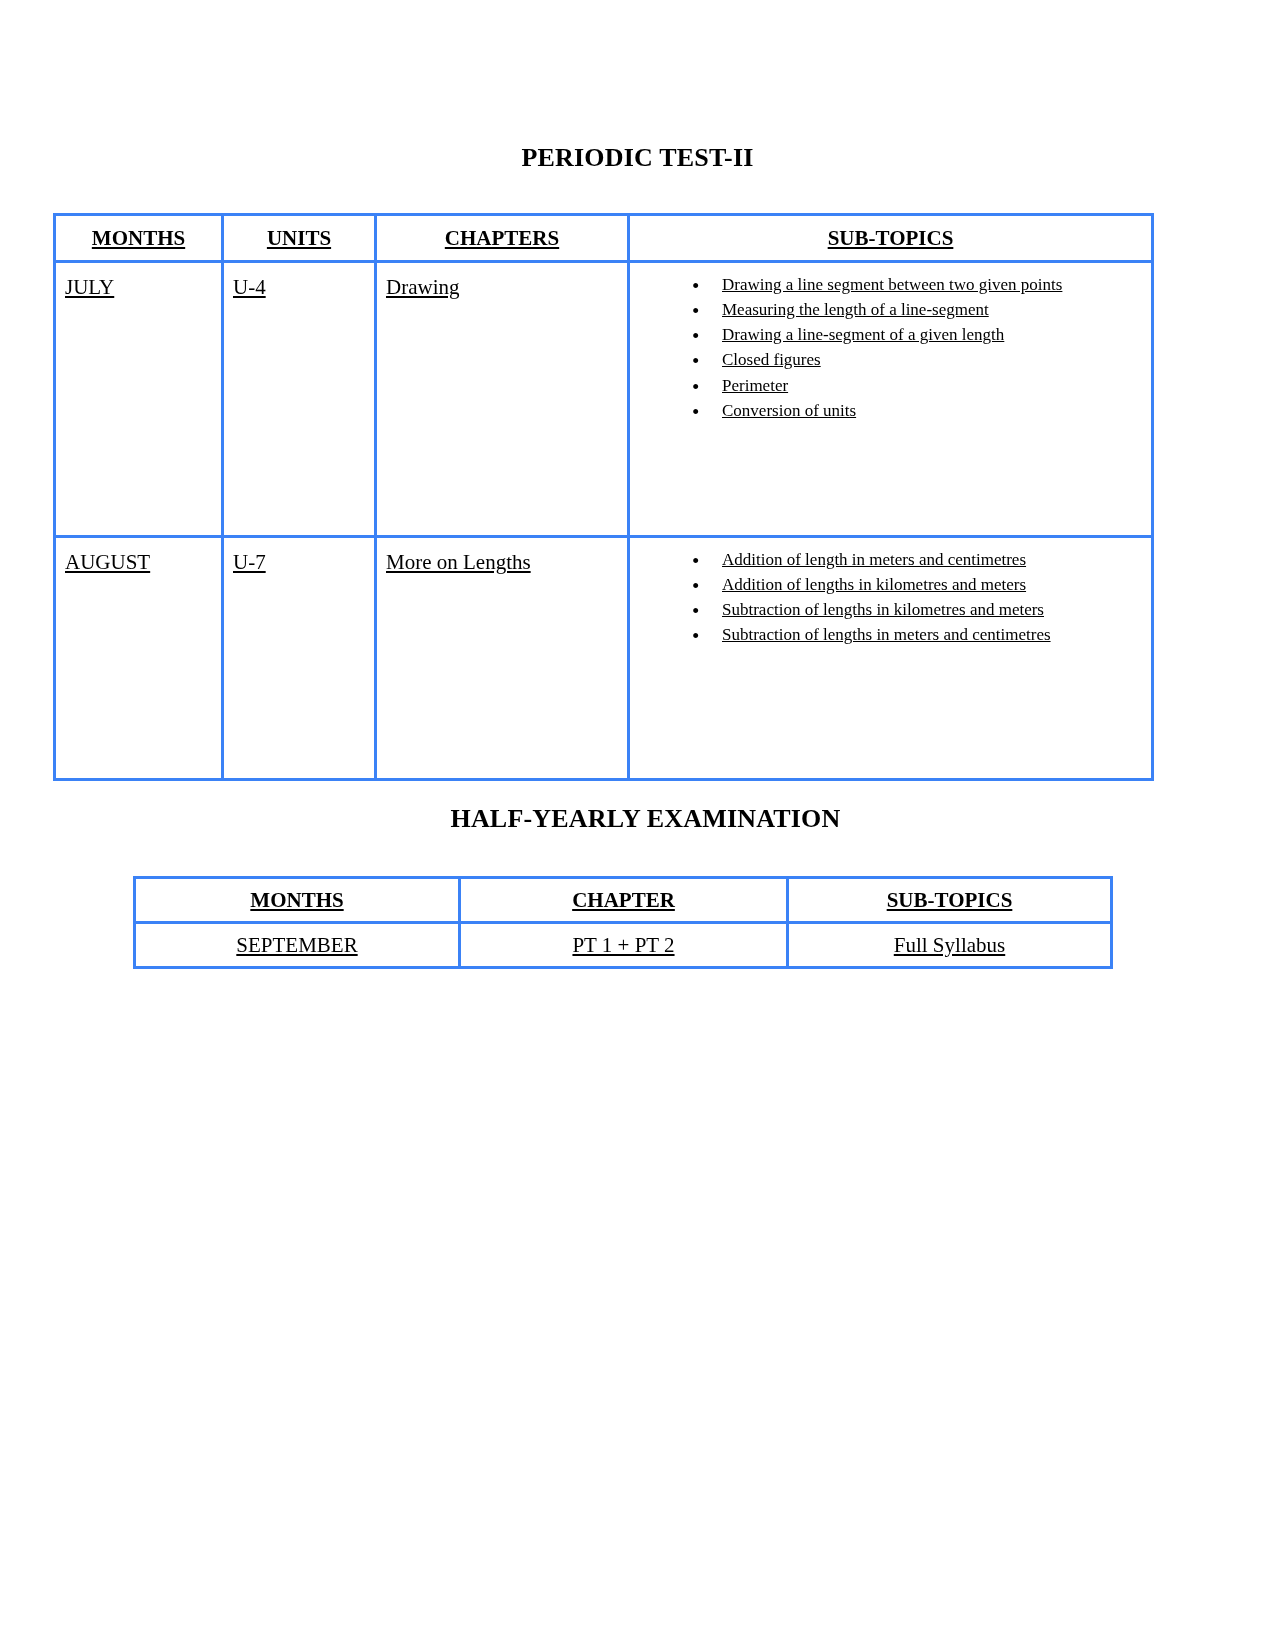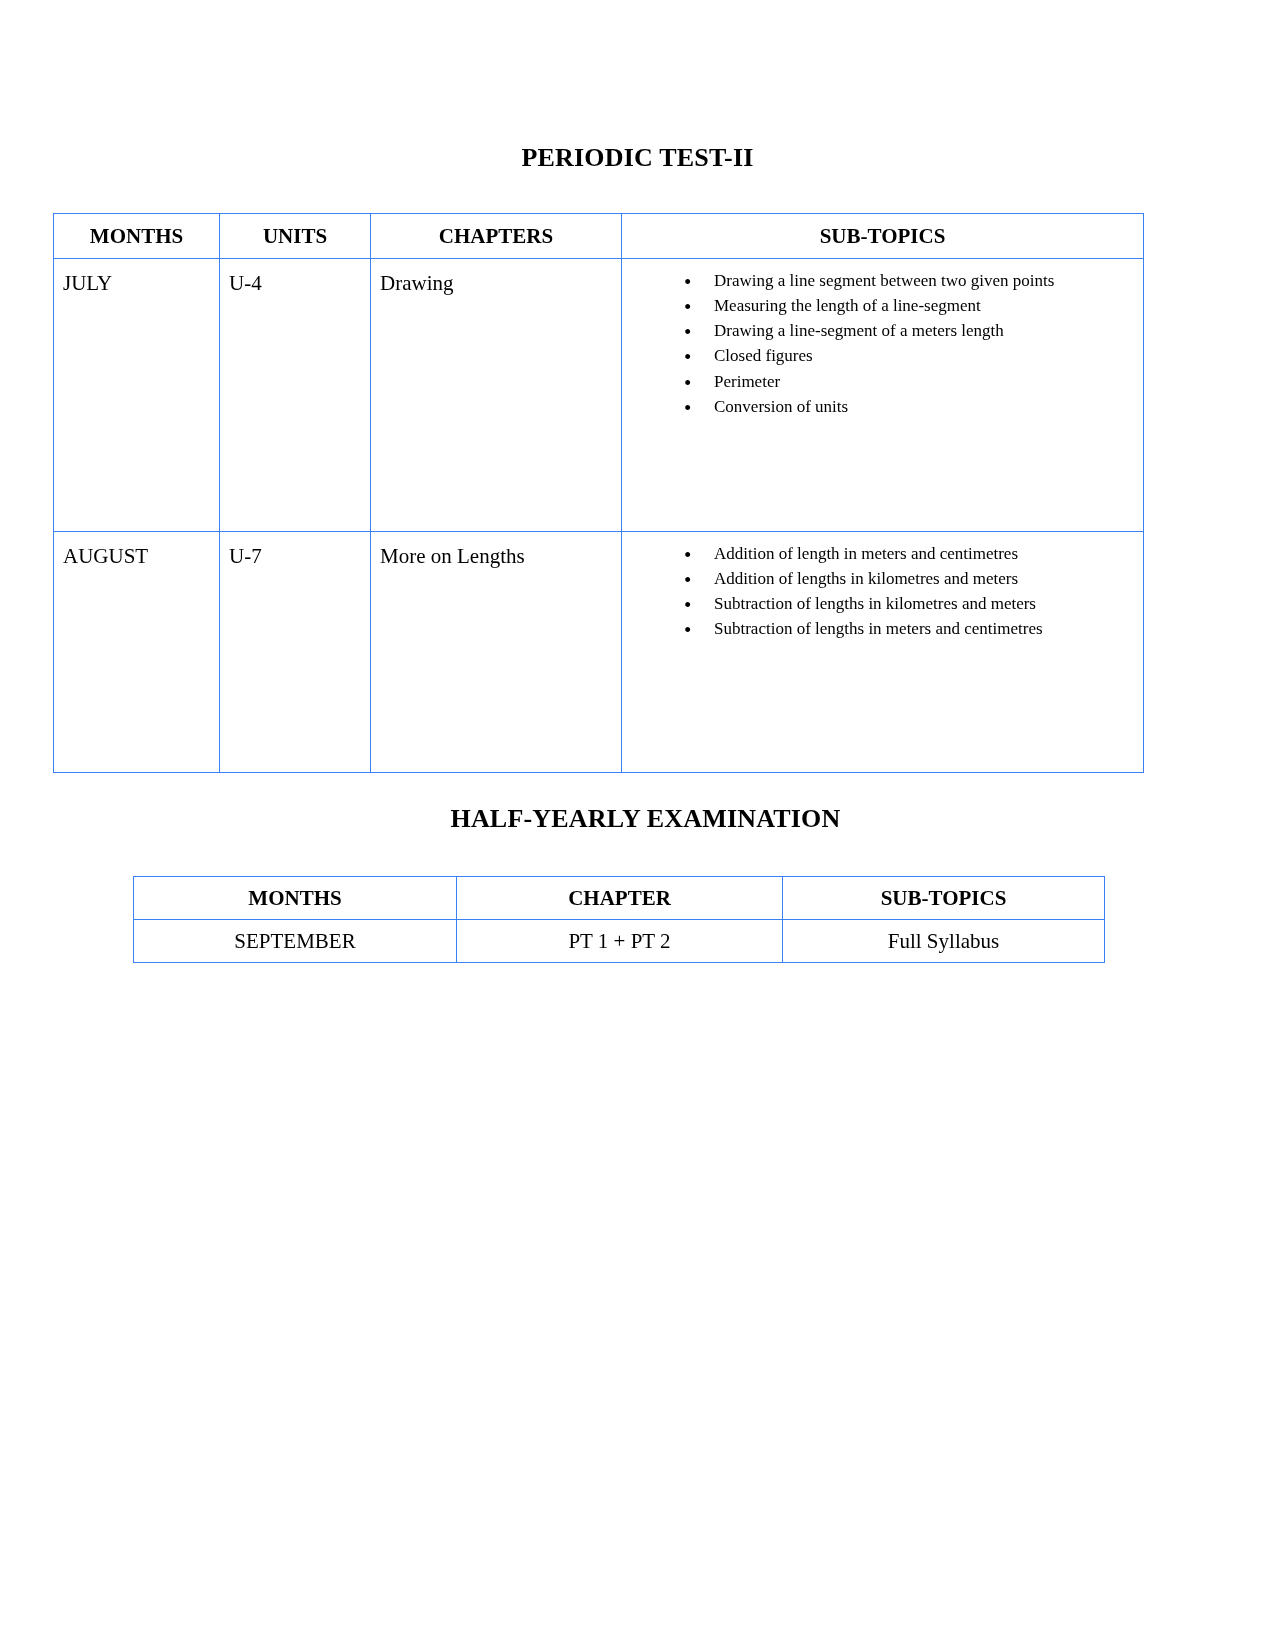--- a/index.html
+++ b/index.html
@@ -35,23 +35,24 @@
   #title-periodic { top: 143px; }
   #title-halfyearly { top: 804px; margin-left: 8px; }
 
   
   .tbl {
     position: absolute;
     border-collapse: collapse;
     table-layout: fixed;
   }
   .tbl td, .tbl th {
-    border: 1px solid #3b82f6;
+    border: 3px solid #3b82f6;
     vertical-align: top;
     padding: 0;
+    text-decoration: underline;
   }
   #table-periodic {
     left: 53px;
     top: 213px;
     width: 1086px;
   }
   #table-periodic th {
     height: 44px;
     text-align: center;
     vertical-align: middle;
@@ -138,21 +139,21 @@
         <td>
           <div class="cell-pad">U-4</div>
         </td>
         <td>
           <div class="cell-pad">Drawing</div>
         </td>
         <td>
           <ul class="subs">
             <li>Drawing a line segment between two given points</li>
             <li>Measuring the length of a line-segment</li>
-            <li>Drawing a line-segment of a meters length</li>
+            <li>Drawing a line-segment of a given length</li>
             <li>Closed figures</li>
             <li>Perimeter</li>
             <li>Conversion of units</li>
           </ul>
         </td>
       </tr>
       <tr class="row-august">
         <td>
           <div class="cell-pad">AUGUST</div>
         </td>

